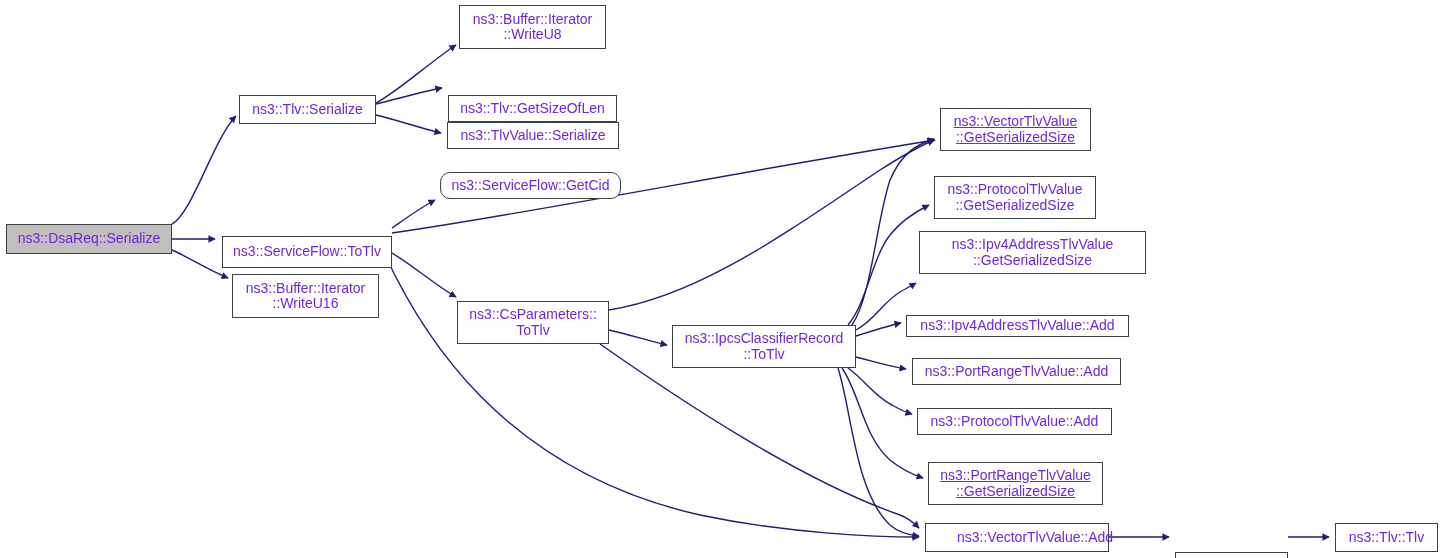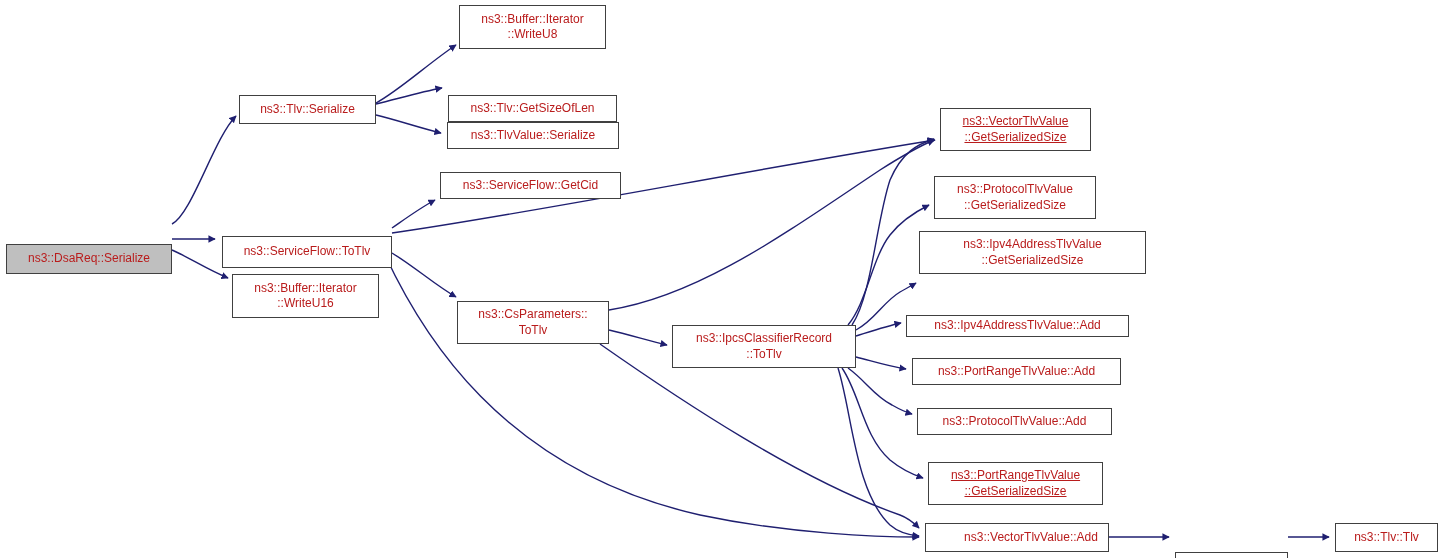--- a/index.html
+++ b/index.html
@@ -22,34 +22,33 @@
     left: 0;
     top: 0;
     width: 1441px;
     height: 558px;
   }
   .graph-node {
     position: absolute;
     box-sizing: border-box;
     border: 1px solid #404040;
     background: #ffffff;
-    color: #b91c1c;
-    font-size: 12px;
+    color: #6d28d9;
+    font-size: 14px;
     line-height: 15.5px;
     text-align: center;
     display: flex;
     align-items: center;
     justify-content: center;
     white-space: pre-line;
     letter-spacing: 0px;
   }
   .graph-node.highlight {
     background: #bfbfbf;
     border-color: #404040;
-    margin-top: 20px;
   }
   .node-label {
     display: block;
     width: 100%;
     padding: 0 3px;
     box-sizing: border-box;
   }
 </style>
 </head>
 <body>
@@ -92,21 +91,21 @@
   <div id="node-group">
       <div class="graph-node highlight" style="left: 6px; top: 224px; width: 166px; height: 30px;"><span class="node-label">ns3::DsaReq::Serialize</span></div>
       <div class="graph-node" style="left: 239px; top: 95px; width: 137px; height: 29px;"><span class="node-label">ns3::Tlv::Serialize</span></div>
       <div class="graph-node" style="left: 459px; top: 5px; width: 147px; height: 44px;"><span class="node-label">ns3::Buffer::Iterator
 ::WriteU8</span></div>
       <div class="graph-node" style="left: 448px; top: 71px; width: 169px; height: 27px; margin-top: 24px;"><span class="node-label">ns3::Tlv::GetSizeOfLen</span></div>
       <div class="graph-node" style="left: 447px; top: 122px; width: 172px; height: 27px;"><span class="node-label">ns3::TlvValue::Serialize</span></div>
       <div class="graph-node" style="left: 222px; top: 236px; width: 170px; height: 32px;"><span class="node-label">ns3::ServiceFlow::ToTlv</span></div>
       <div class="graph-node" style="left: 232px; top: 274px; width: 147px; height: 44px;"><span class="node-label">ns3::Buffer::Iterator
 ::WriteU16</span></div>
-      <div class="graph-node" style="left: 440px; top: 172px; width: 181px; height: 27px;"><span class="node-label">ns3::ServiceFlow::GetCid</span></div>
+      <div class="graph-node" style="left: 440px; top: 172px; width: 181px; height: 27px; border-radius: 10px;"><span class="node-label">ns3::ServiceFlow::GetCid</span></div>
       <div class="graph-node" style="left: 457px; top: 301px; width: 152px; height: 43px;"><span class="node-label">ns3::CsParameters::
 ToTlv</span></div>
       <div class="graph-node" style="left: 672px; top: 325px; width: 184px; height: 43px;"><span class="node-label">ns3::IpcsClassifierRecord
 ::ToTlv</span></div>
       <div class="graph-node" style="left: 940px; top: 108px; width: 151px; height: 43px; text-decoration: underline;"><span class="node-label">ns3::VectorTlvValue
 ::GetSerializedSize</span></div>
       <div class="graph-node" style="left: 934px; top: 176px; width: 162px; height: 43px;"><span class="node-label">ns3::ProtocolTlvValue
 ::GetSerializedSize</span></div>
       <div class="graph-node" style="left: 919px; top: 231px; width: 227px; height: 43px;"><span class="node-label">ns3::Ipv4AddressTlvValue
 ::GetSerializedSize</span></div>

